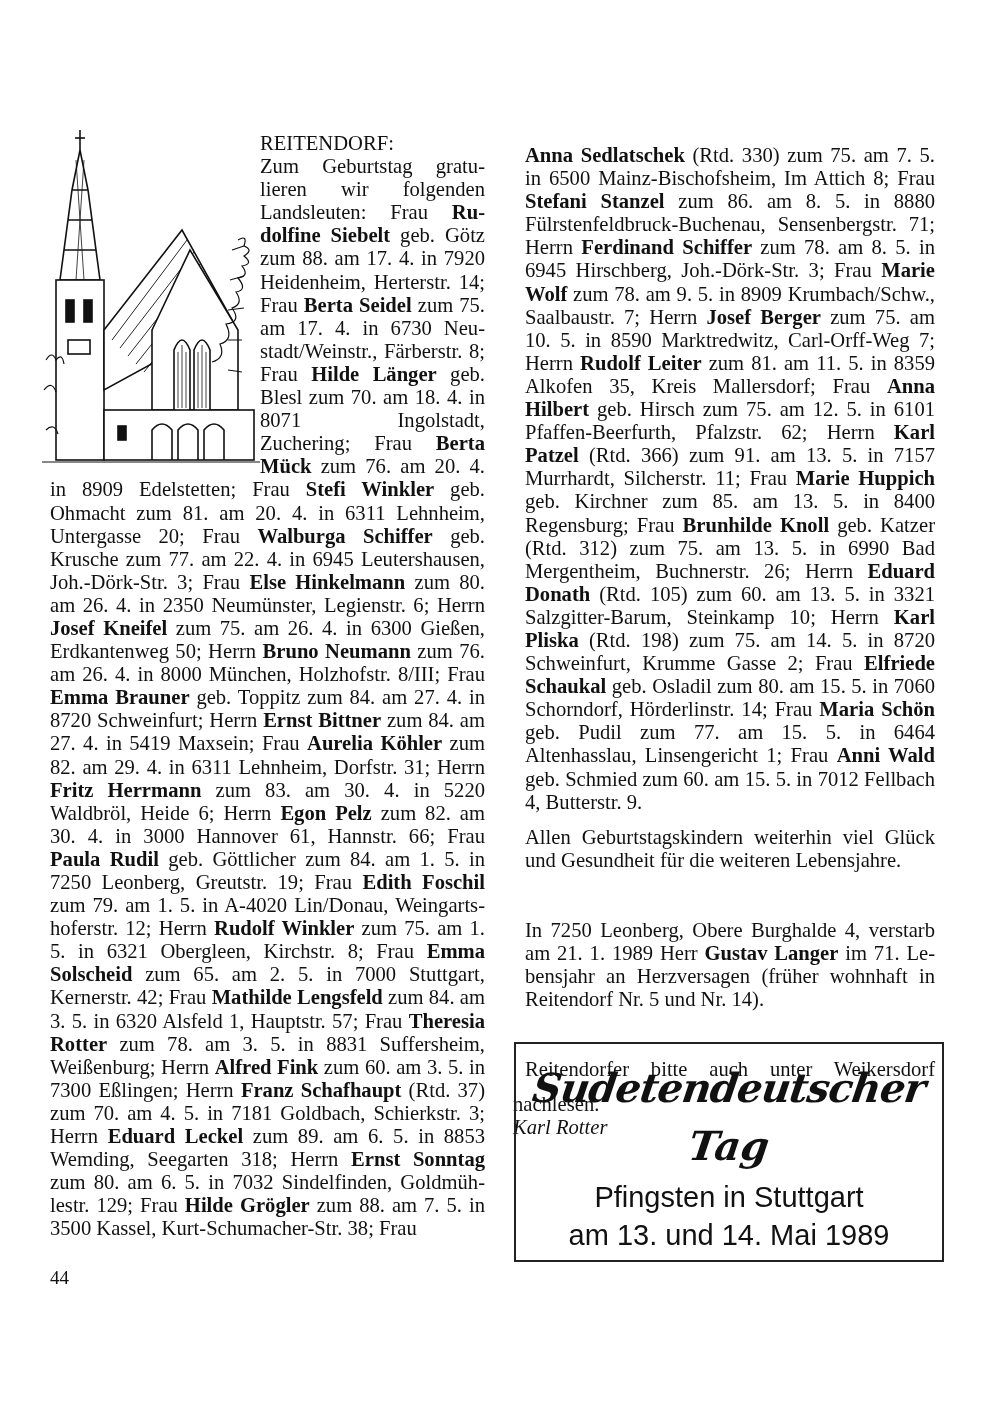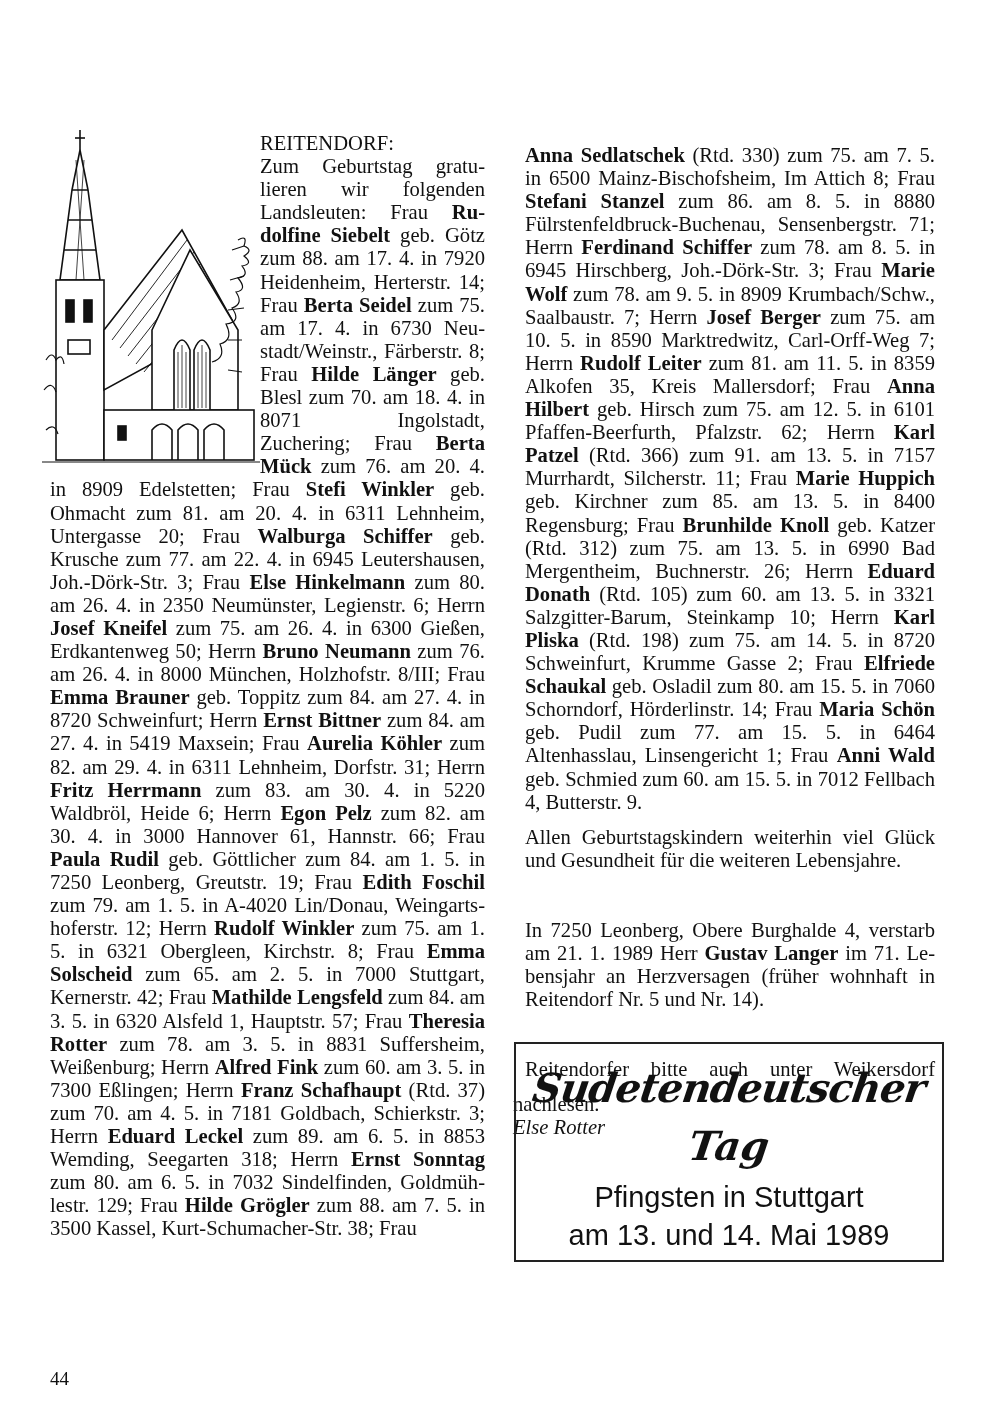--- a/index.html
+++ b/index.html
@@ -13,21 +13,21 @@
   .heading { font-weight: normal; display: block; }
   .para { margin: 12px; }
   .gap { height: 23px; }
   .sig-line { display: flex; justify-content: space-between; flex-direction: column; }
   .sig { font-style: italic; }
   .ad-box { position: absolute; left: 514px; top: 1042px; width: 430px; height: 220px; border: 2px solid #222; box-sizing: border-box; text-align: center; }
   .ad-script1 { font-family: "DejaVu Serif", serif; font-style: italic; font-weight: bold; font-size: 40px; letter-spacing: -1px; margin-top: 22px; line-height: 44px; transform: skewX(-8deg); }
   .ad-script2 { font-family: "DejaVu Serif", serif; font-style: italic; font-weight: bold; font-size: 40px; line-height: 40px; margin-top: 16px; transform: skewX(-8deg); }
   .ad-line { font-family: "Liberation Sans", sans-serif; font-weight: normal; font-size: 29px; line-height: 38px; }
   .ad-line.first { margin-top: 12px; }
-  .page-number { position: absolute; left: 50px; top: 1368px; font-size: 19px; font-family: "Liberation Serif", serif; }
+  .page-number { position: absolute; left: 50px; top: 1267px; font-size: 19px; font-family: "Liberation Serif", serif; }
 </style>
 </head>
 <body>
 
 <div id="left-col" class="col">
   <div class="illus">
     <svg viewBox="0 0 218 338" xmlns="http://www.w3.org/2000/svg" fill="none" stroke="#111" stroke-width="1.6">
 
       <line x1="38" y1="0" x2="38" y2="20"></line>
       <line x1="33" y1="8" x2="43" y2="8"></line>
@@ -80,21 +80,21 @@
 
 <div id="right-col" class="col">
   <p class="para" id="right-body"><b>Anna Sedlatschek</b><span> (Rtd. 330) zum 75. am 7. 5. in 6500 Mainz-Bischofsheim, Im Attich 8; Frau </span><b>Stefani Stanzel</b><span> zum 86. am 8. 5. in 8880 Fülrstenfeldbruck-Buchenau, Sensenbergstr. 71; Herrn </span><b>Ferdinand Schiffer</b><span> zum 78. am 8. 5. in 6945 Hirschberg, Joh.-Dörk-Str. 3; Frau </span><b>Ma­rie Wolf</b><span> zum 78. am 9. 5. in 8909 Krum­bach/Schw., Saalbaustr. 7; Herrn </span><b>Josef Berger</b><span> zum 75. am 10. 5. in 8590 Marktredwitz, Carl-Orff-Weg 7; Herrn </span><b>Rudolf Leiter</b><span> zum 81. am 11. 5. in 8359 Alkofen 35, Kreis Mallersdorf; Frau </span><b>Anna Hilbert</b><span> geb. Hirsch zum 75. am 12. 5. in 6101 Pfaffen-Beerfurth, Pfalzstr. 62; Herrn </span><b>Karl Patzel</b><span> (Rtd. 366) zum 91. am 13. 5. in 7157 Murrhardt, Silcherstr. 11; Frau </span><b>Marie Huppich</b><span> geb. Kirchner zum 85. am 13. 5. in 8400 Regensburg; Frau </span><b>Brunhilde Knoll</b><span> geb. Katzer (Rtd. 312) zum 75. am 13. 5. in 6990 Bad Mergentheim, Buchnerstr. 26; Herrn </span><b>Edu­ard Donath</b><span> (Rtd. 105) zum 60. am 13. 5. in 3321 Salzgitter-Barum, Steinkamp 10; Herrn </span><b>Karl Pliska</b><span> (Rtd. 198) zum 75. am 14. 5. in 8720 Schweinfurt, Krumme Gasse 2; Frau </span><b>El­friede Schaukal</b><span> geb. Osladil zum 80. am 15. 5. in 7060 Schorndorf, Hörderlinstr. 14; Frau </span><b>Maria Schön</b><span> geb. Pudil zum 77. am 15. 5. in 6464 Altenhasslau, Linsengericht 1; Frau </span><b>Anni Wald</b><span> geb. Schmied zum 60. am 15. 5. in 7012 Fellbach 4, Butterstr. 9.</span></p>
   <p class="para">Allen Geburtstagskindern weiterhin viel Glück und Gesundheit für die weiteren Lebensjahre.</p>
   <div class="gap"></div>
   <p class="para" id="obit-body"><span>In 7250 Leonberg, Obere Burghalde 4, verstarb am 21. 1. 1989 Herr </span><b>Gustav Langer</b><span> im 71. Le­bensjahr an Herzversagen (früher wohnhaft in Reitendorf Nr. 5 und Nr. 14).</span></p>
   <div class="gap"></div>
   <p class="para" style="text-align: justify; text-align-last: justify;">Reitendorfer bitte auch unter Weikersdorf</p>
   <div class="sig-line">
     <span>nachlesen.</span>
-    <span class="sig">Else Rotter</span>
+    <span class="sig">Karl Rotter</span>
   </div>
 </div>
 
 <div class="ad-box">
   <div class="ad-script1">Sudetendeutscher</div>
   <div class="ad-script2">Tag</div>
   <div class="ad-line first">Pfingsten in Stuttgart</div>
   <div class="ad-line">am 13. und 14. Mai 1989</div>
 </div>
 

